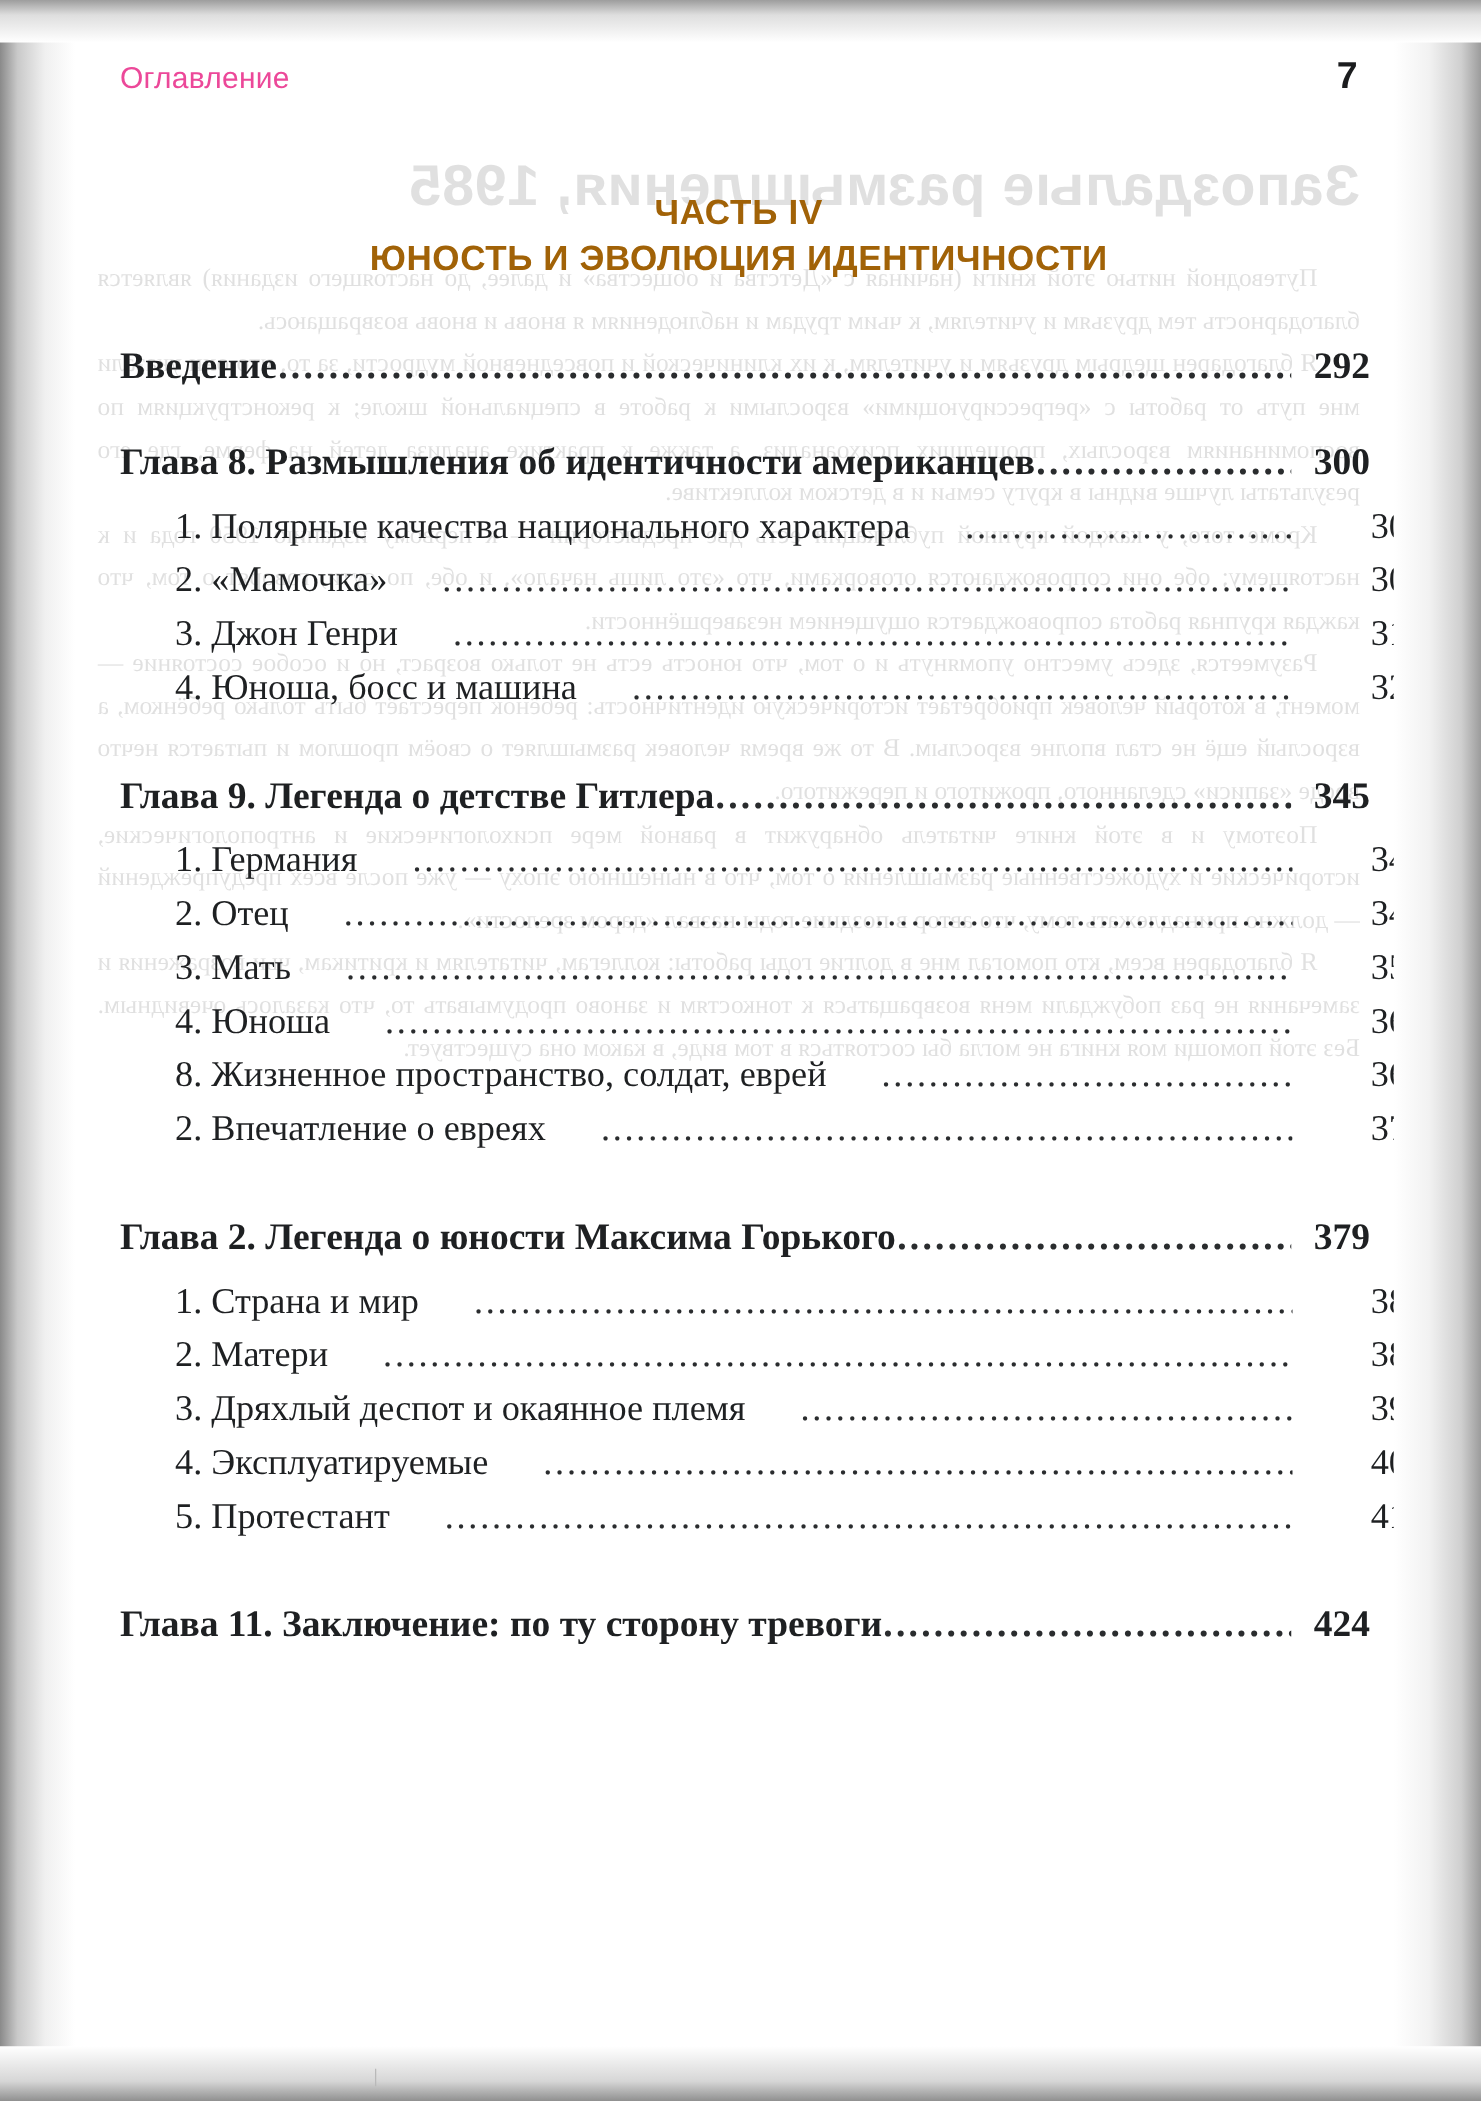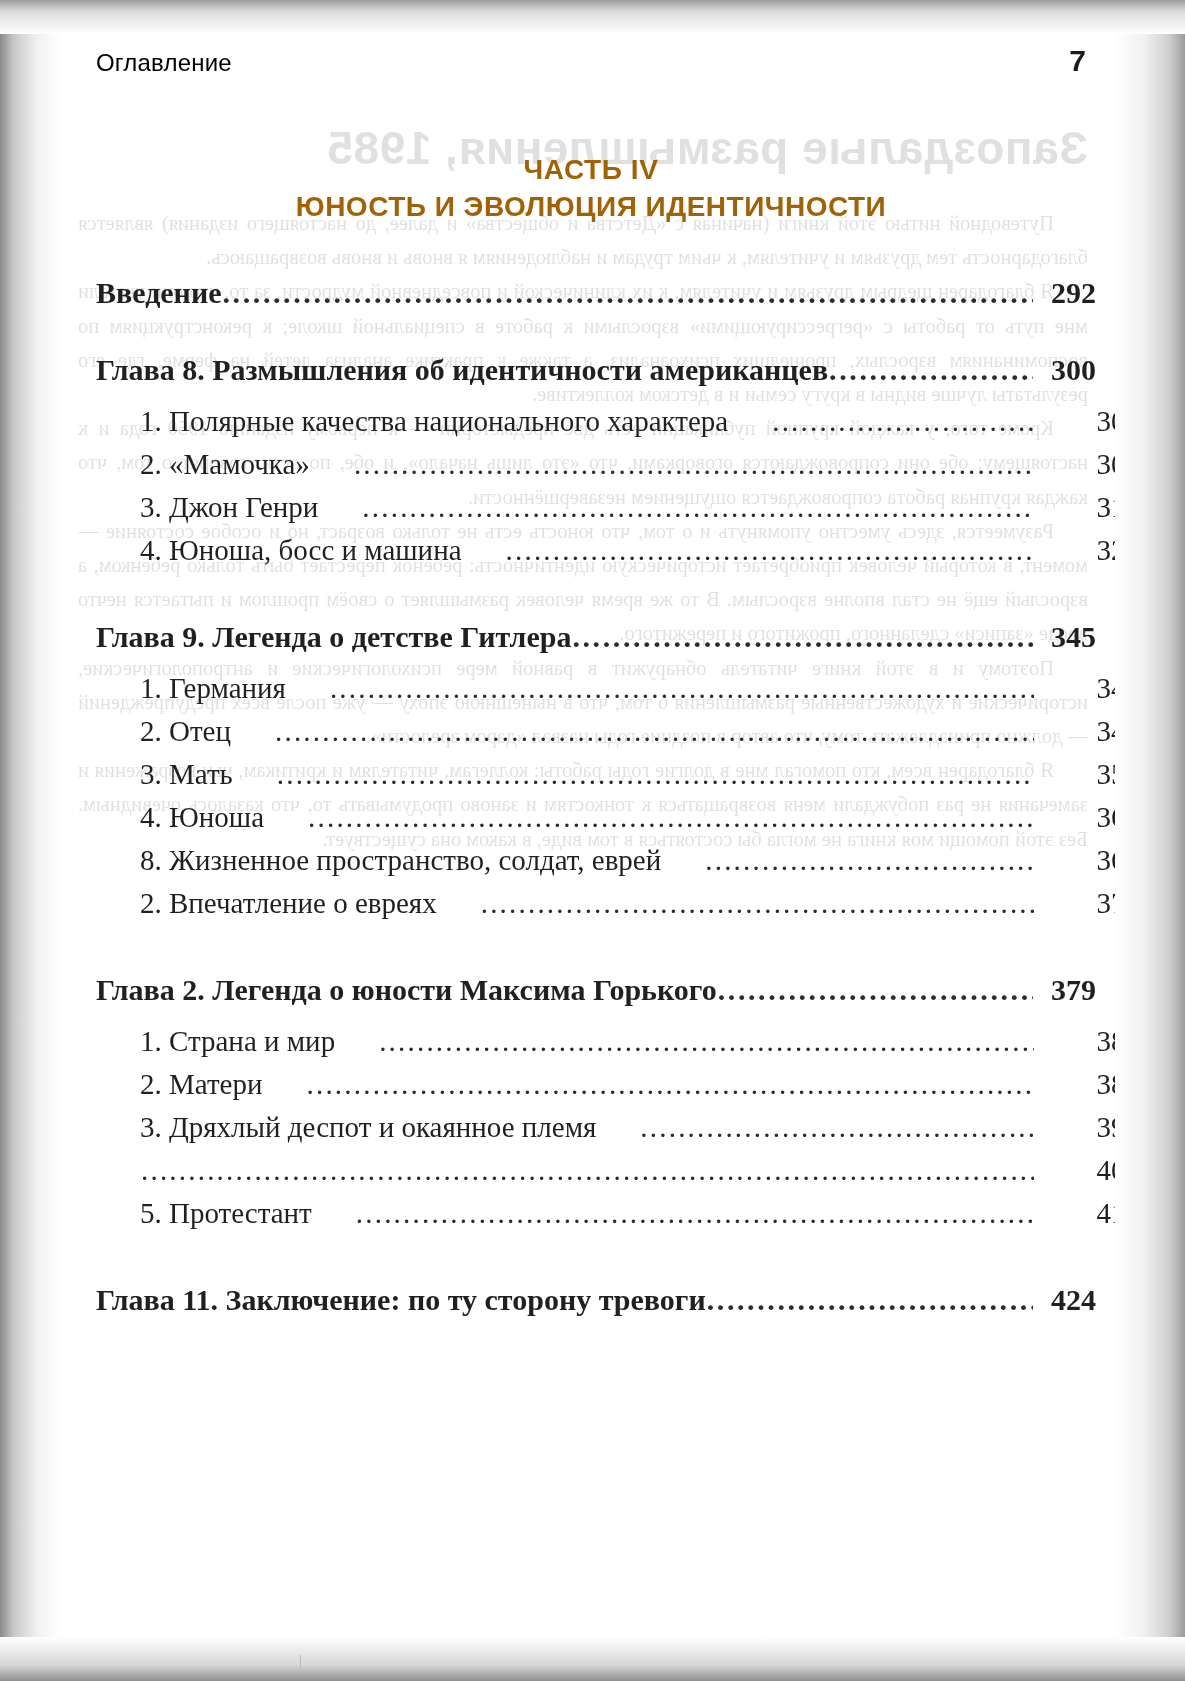--- a/index.html
+++ b/index.html
@@ -80,21 +80,21 @@
     position: absolute;
     left: 96px; top: 44px;
     width: 990px;
     display: flex;
     align-items: baseline;
     justify-content: space-between;
   }
   #running-head .rh-label {
     font-family: "Liberation Sans", sans-serif;
     font-size: 24px;
-    color: #000000;
+    color: #ec4899;
     letter-spacing: 0.2px;
   }
   #running-head .rh-folio {
     font-family: "Liberation Sans", sans-serif;
     font-weight: bold;
     font-size: 30px;
     color: #1b1c1e;
   }
 
   
@@ -296,20 +296,21 @@
         <span class="toc-label">2. Матери</span>
         <span class="toc-leader">........................................................................................................................................................................................................</span>
         <span class="toc-page">386</span>
       </div>
       <div class="toc-row level-section">
         <span class="toc-label">3. Дряхлый деспот и окаянное племя</span>
         <span class="toc-leader">........................................................................................................................................................................................................</span>
         <span class="toc-page">390</span>
       </div>
       <div class="toc-row level-section">
+        <span class="toc-label">4. Эксплуатируемые</span>
         <span class="toc-leader">........................................................................................................................................................................................................</span>
         <span class="toc-page">400</span>
       </div>
       <div class="toc-row level-section">
         <span class="toc-label">5. Протестант</span>
         <span class="toc-leader">........................................................................................................................................................................................................</span>
         <span class="toc-page">414</span>
       </div>
       <div class="gap-lg"></div>
       <div class="toc-row level-chapter">

